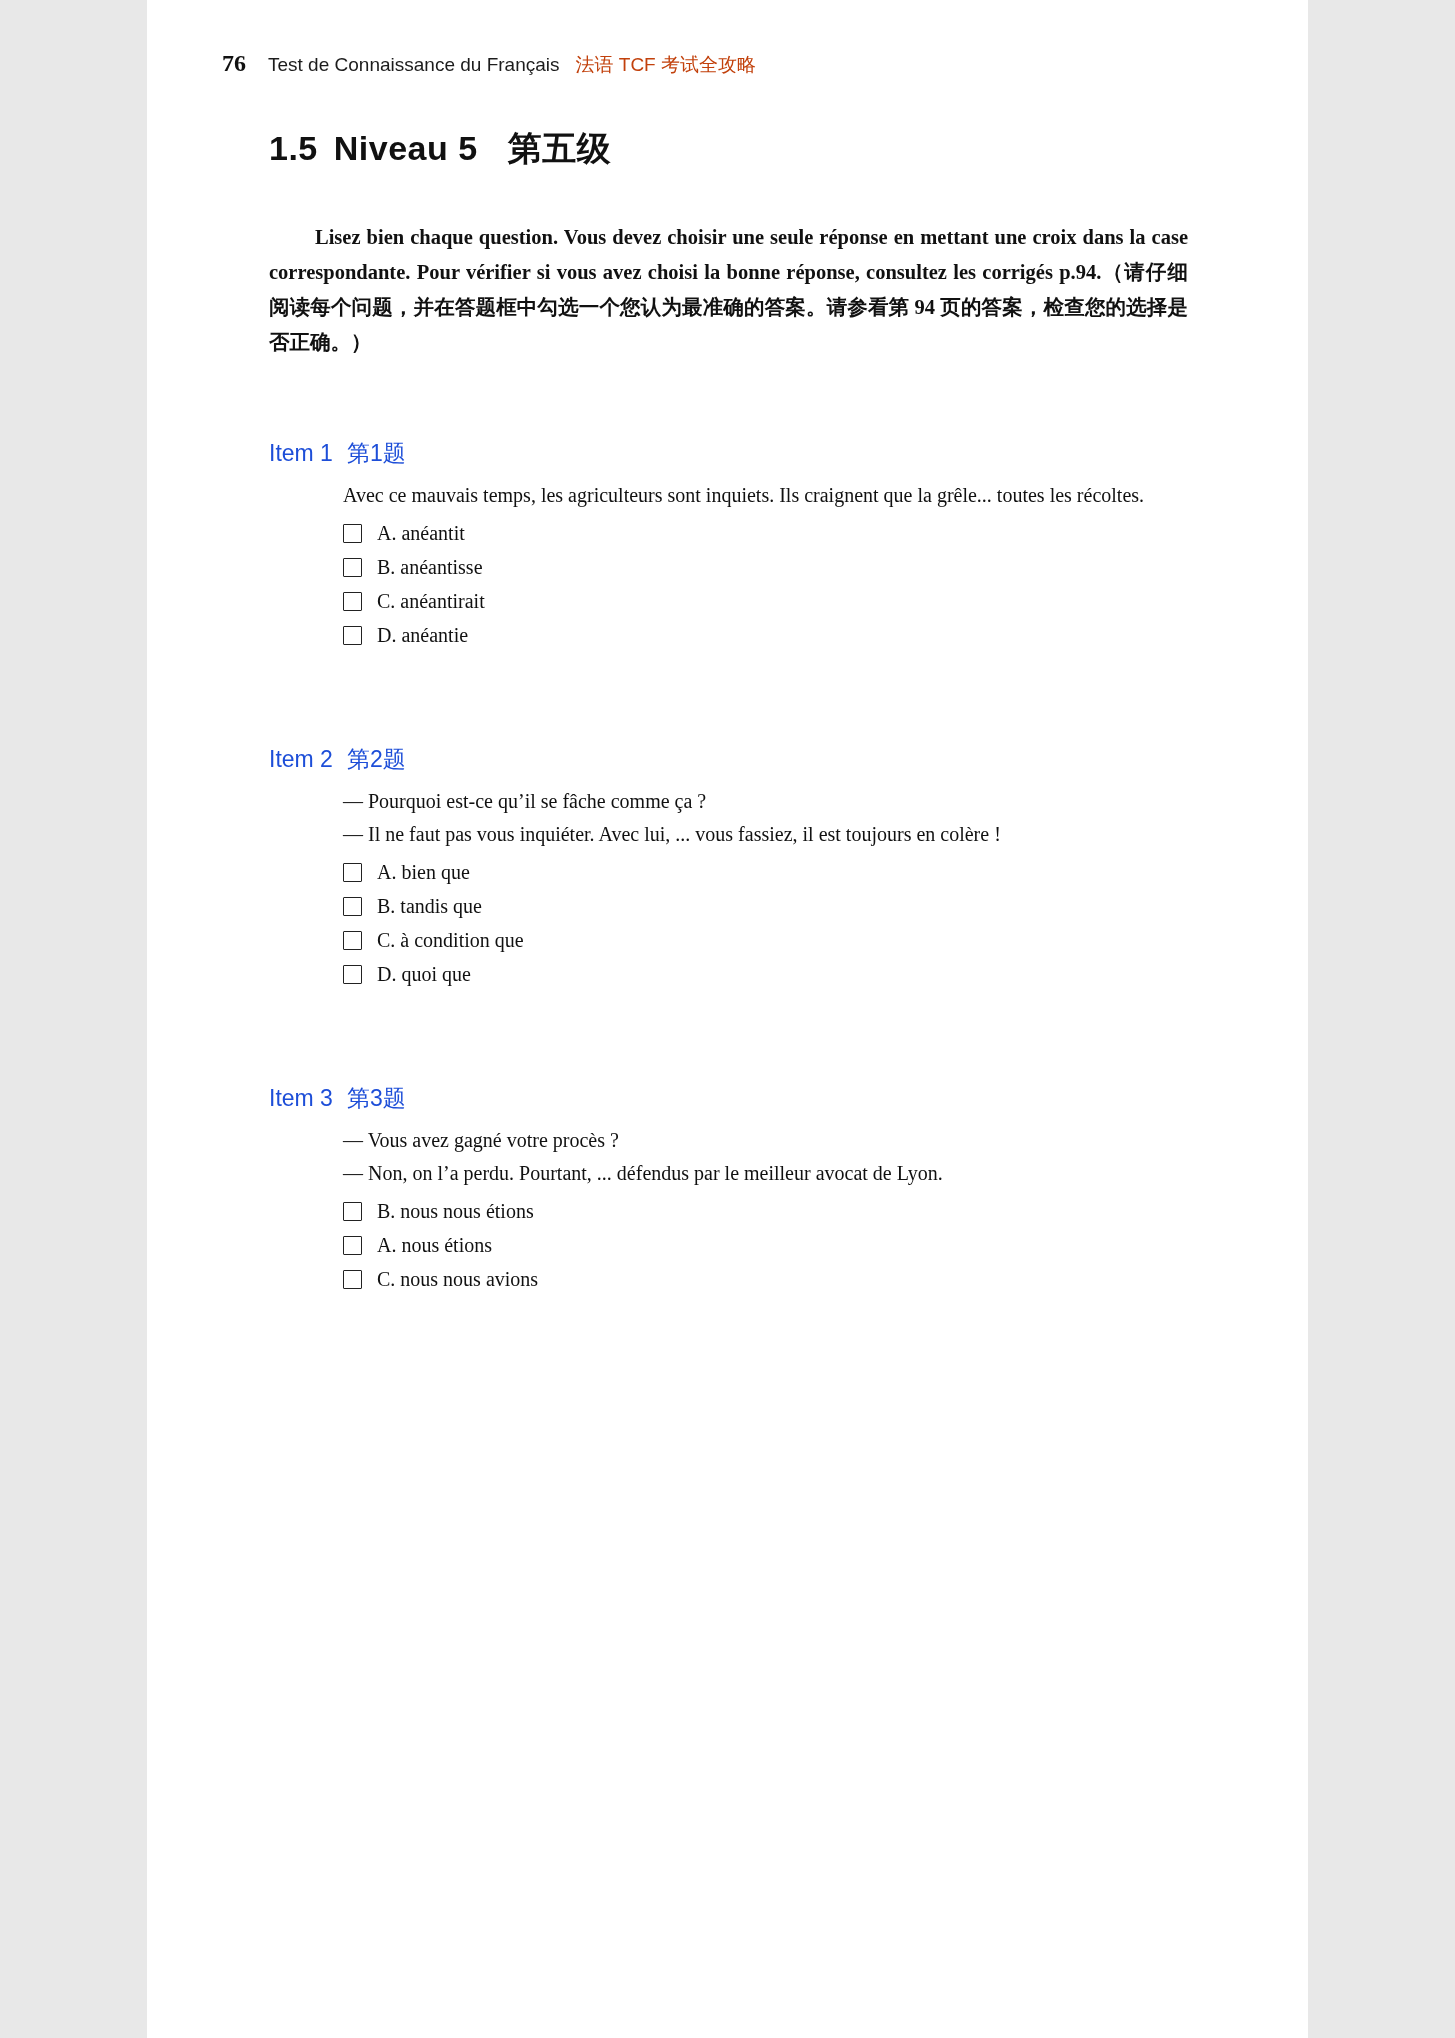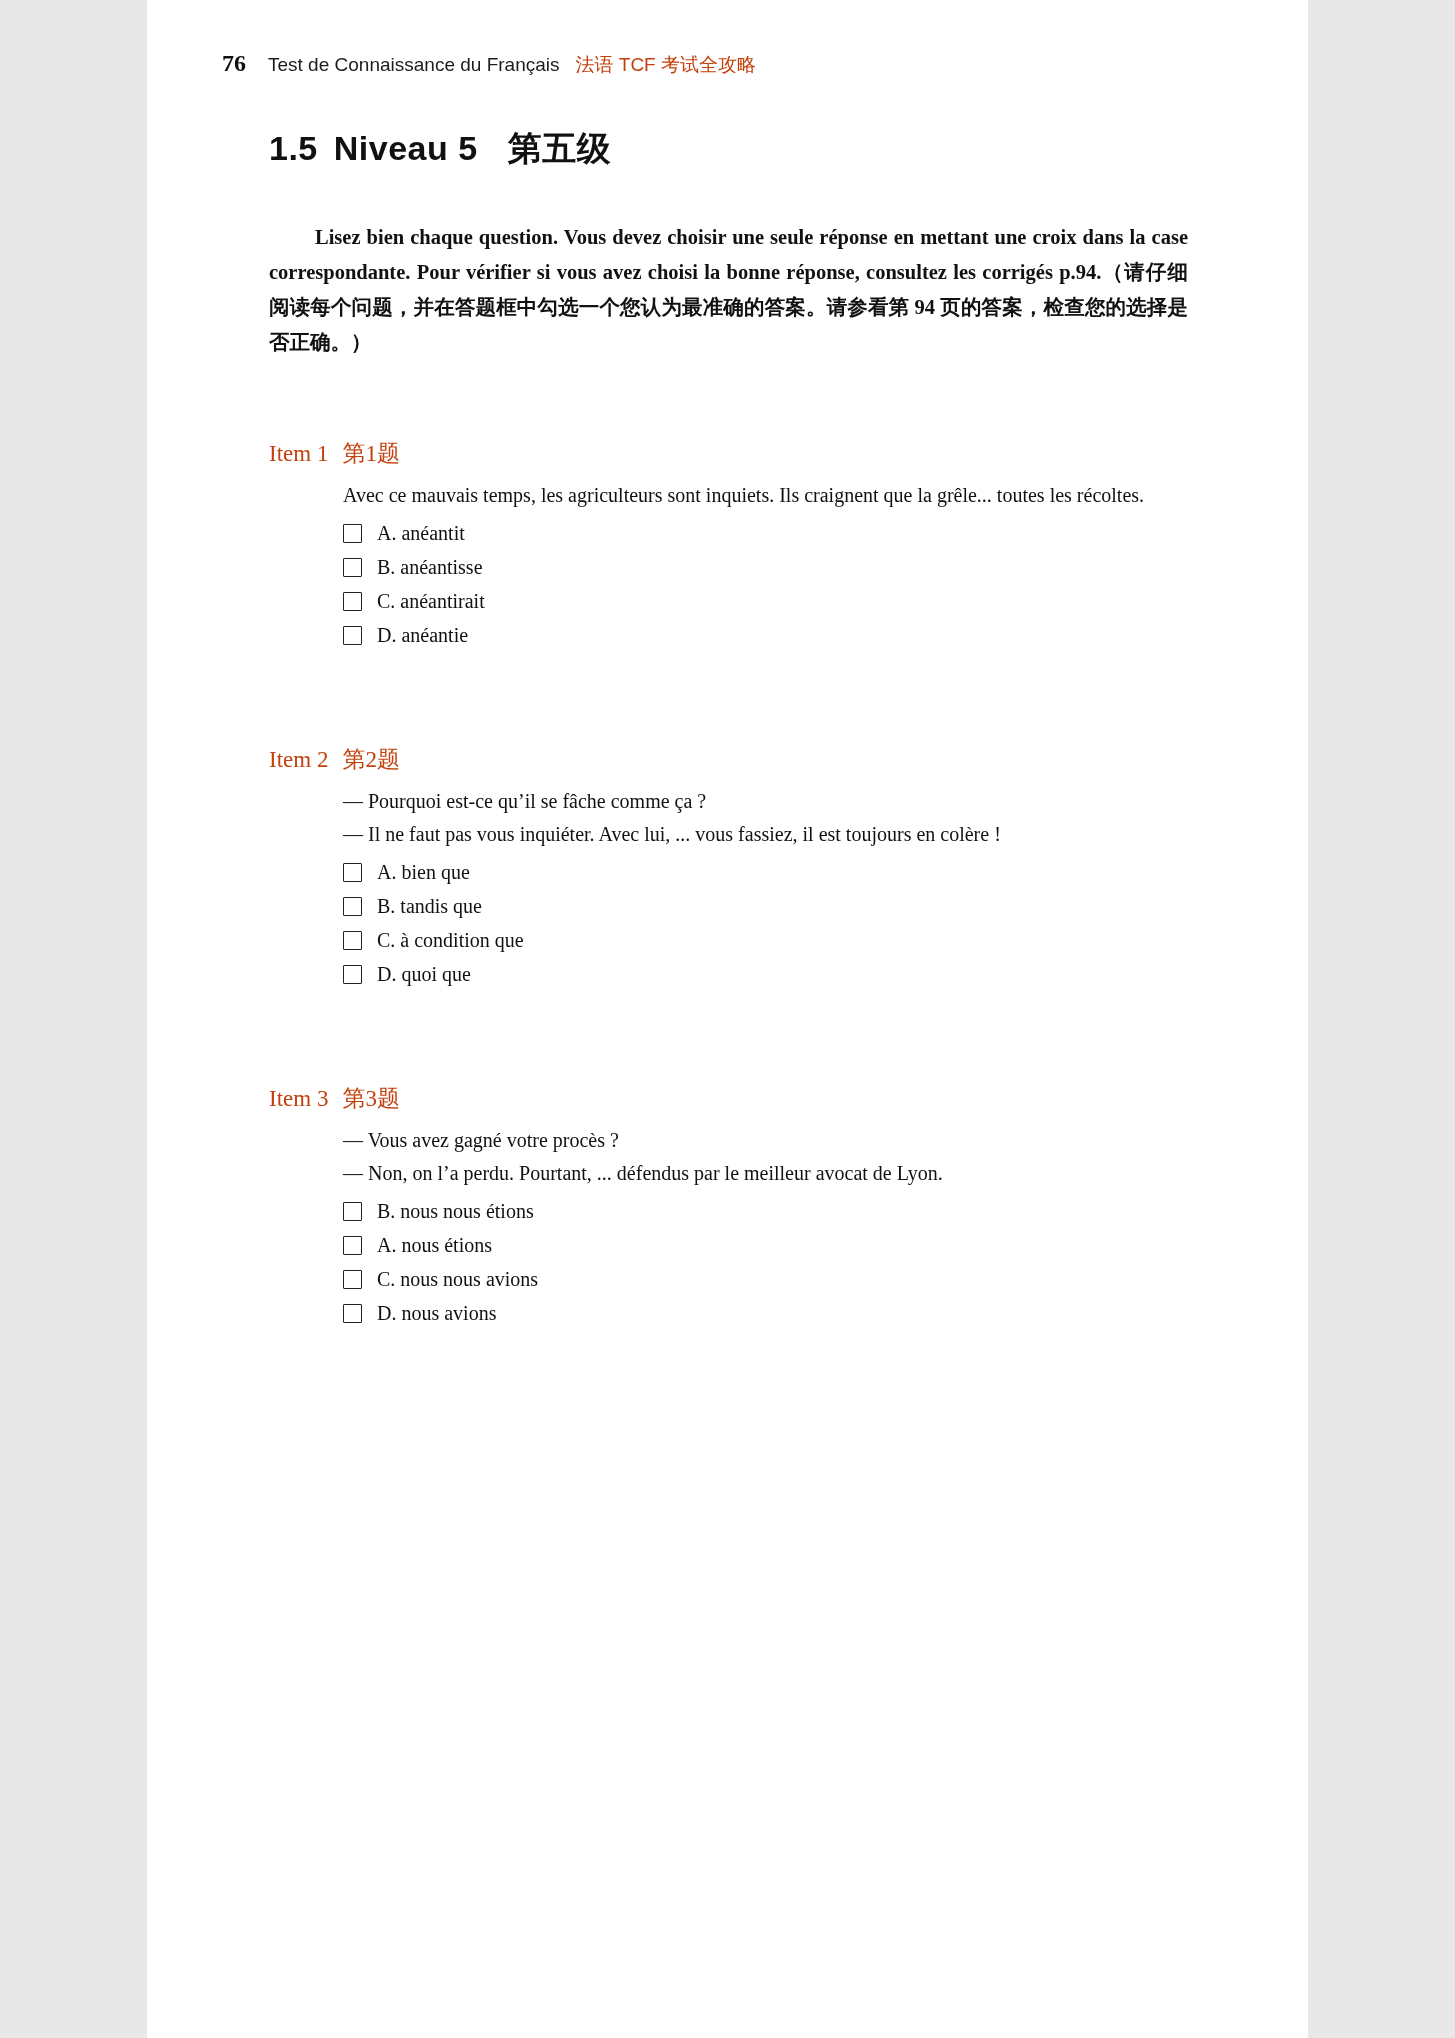--- a/index.html
+++ b/index.html
@@ -69,23 +69,23 @@
     line-height: 35px;
     text-align: justify;
     text-indent: 46px;
   }
 
   
   .item { margin-top: 92px; }
   .item:first-of-type { margin-top: 78px; }
 
   .item-label {
-    font-family: Liberation Serif, serif;
+    font-family: Liberation Sans, sans-serif;
     font-size: 23px;
-    color: #c2410c;
+    color: #1d4ed8;
   }
   .item-label .item-zh { margin-left: 14px; }
 
   .item-body {
     margin-left: 74px;
     margin-top: 10px;
     font-size: 20px;
     line-height: 33px;
     max-width: 820px;
   }
@@ -201,22 +201,18 @@
             <span class="option-label">B. nous nous étions</span>
           </div>
           <div class="option">
             <span class="checkbox"></span>
             <span class="option-label">A. nous étions</span>
           </div>
           <div class="option">
             <span class="checkbox"></span>
             <span class="option-label">C. nous nous avions</span>
           </div>
-          <div class="option">
-            <span class="checkbox"></span>
-            <span class="option-label">D. nous avions</span>
-          </div>
         </div>
       </div>
     </div>
 
   </div>
 </div>
 
 </body></html>

